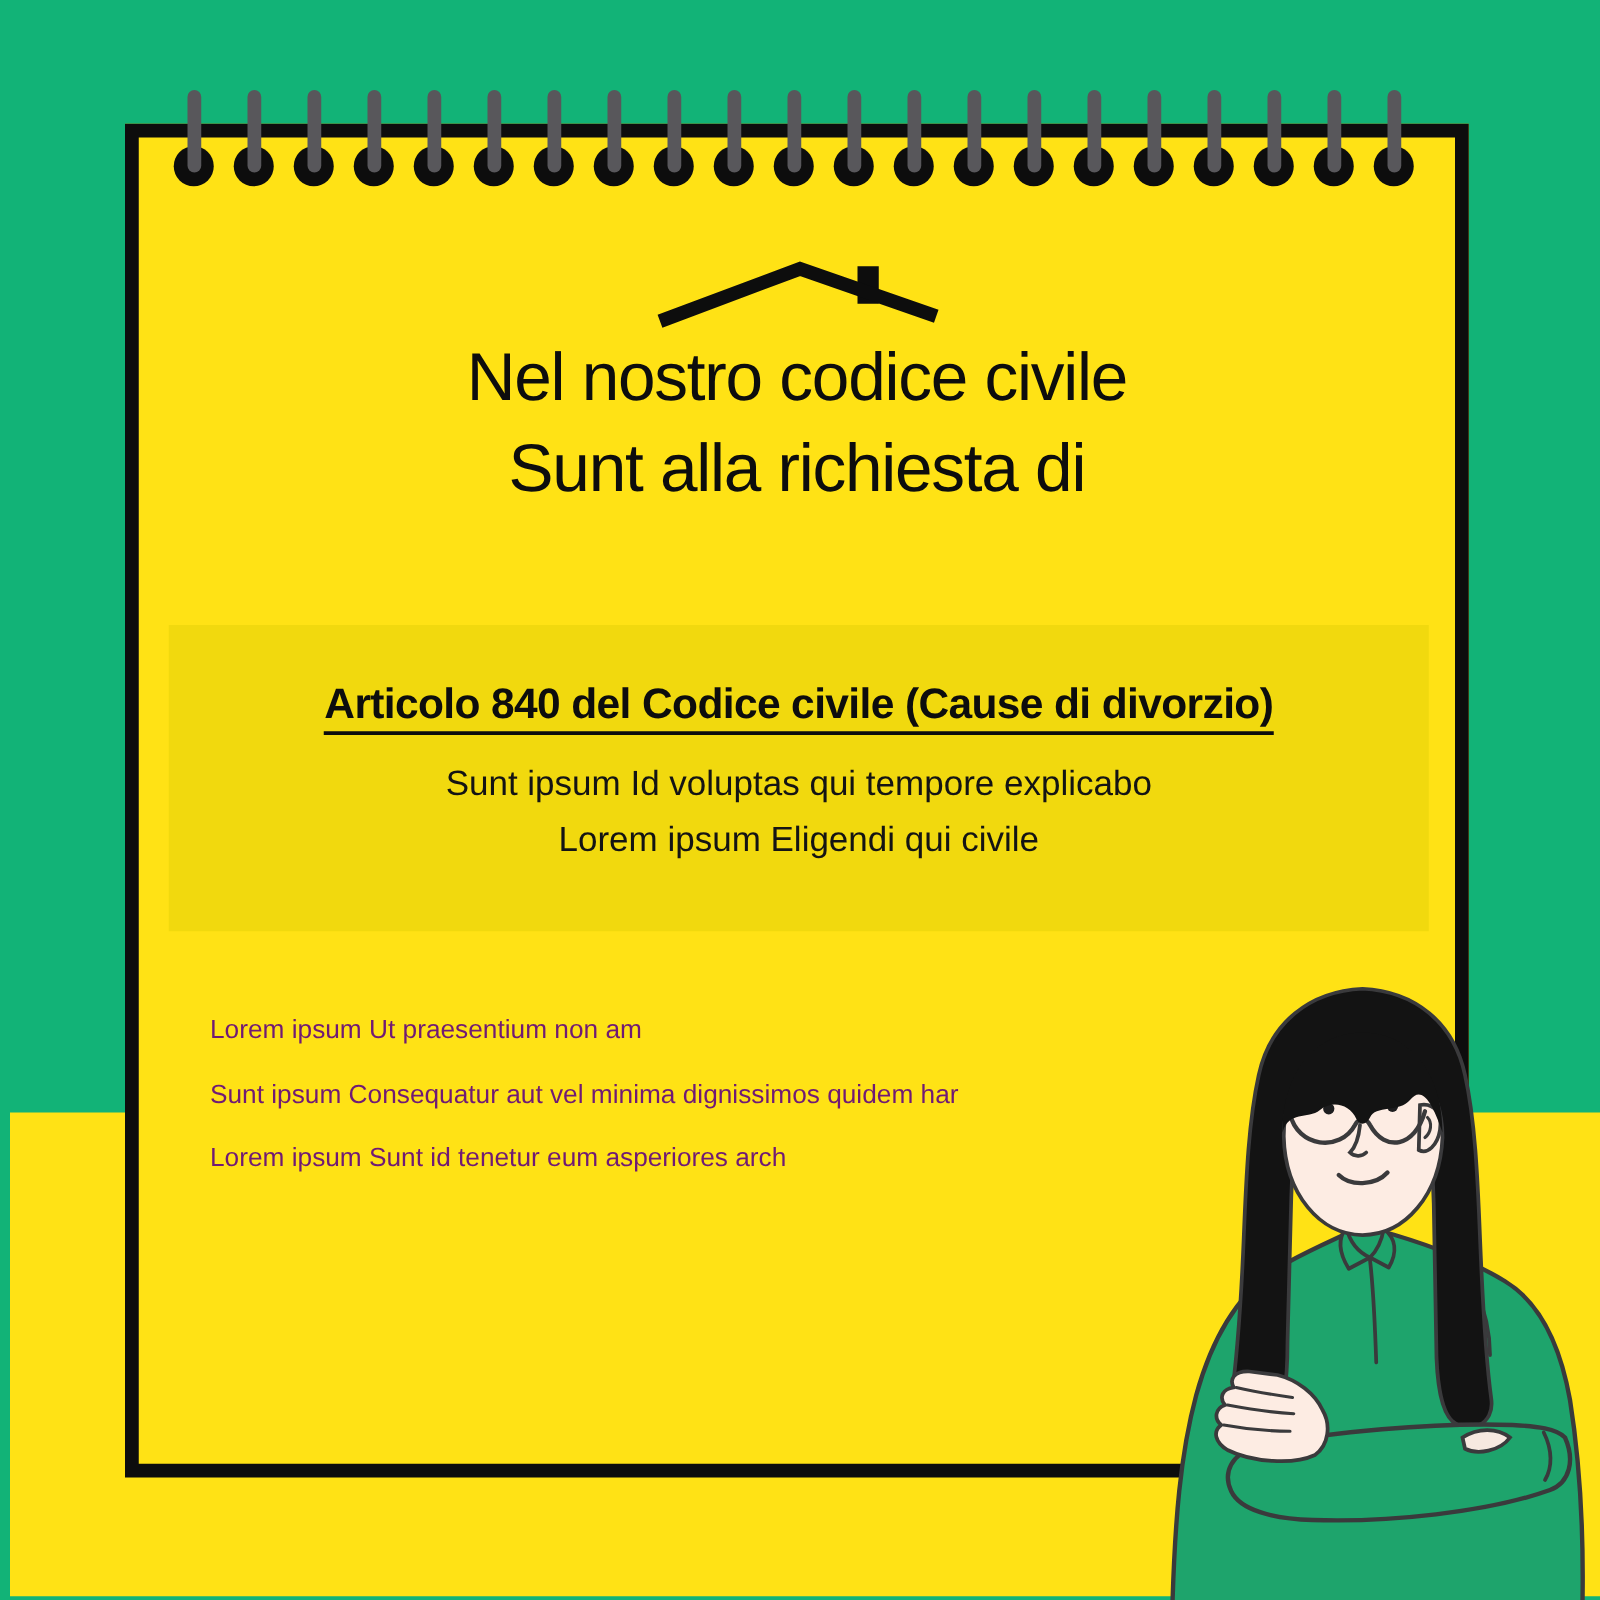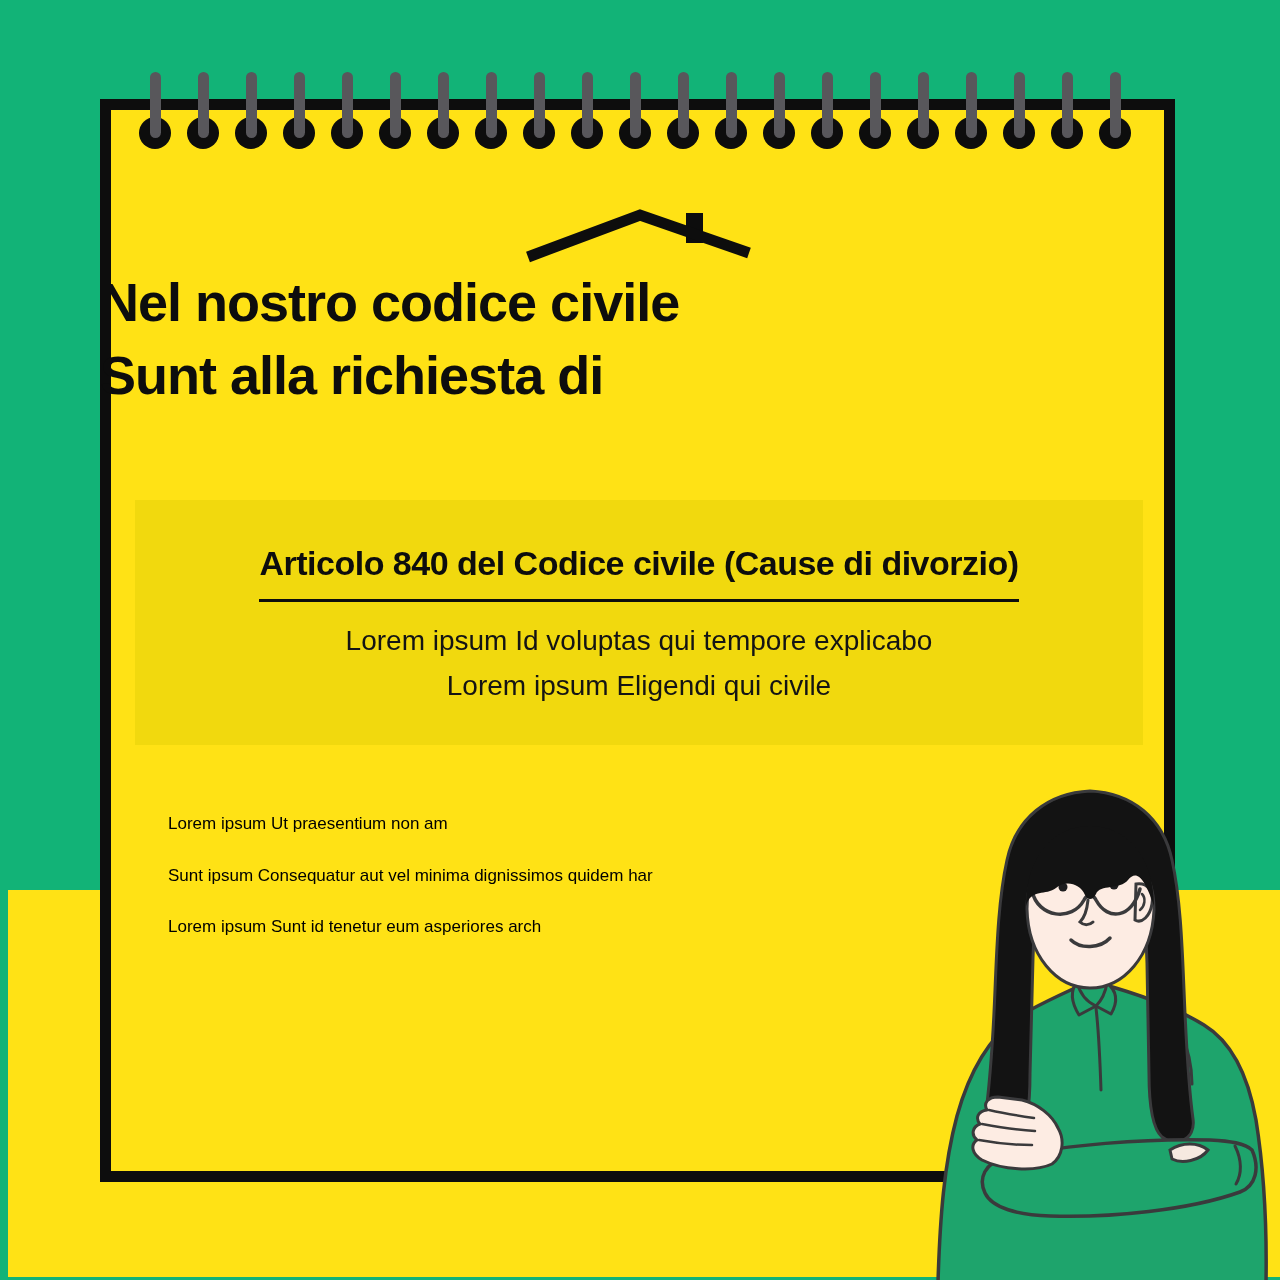--- a/index.html
+++ b/index.html
@@ -23,38 +23,38 @@
     position:absolute;top:117px;width:32px;height:32px;margin-left:-16px;
     background:#0d0d0d;border-radius:50%;
   }
   .pin .rod{
     position:absolute;top:72px;width:11px;height:66px;margin-left:-5px;
     background:#58575b;border-radius:6px;
   }
   .roof{position:absolute;left:520px;top:205px;z-index:2;}
   .title{
     position:absolute;left:100px;width:1075px;top:266px;z-index:2;
-    font-size:54px;line-height:73px;font-weight:700;
+    text-align:center;font-size:54px;line-height:73px;font-weight:400;
     letter-spacing:-1px;color:#0d0d0d;
   }
   .article-box{
     position:absolute;left:135px;top:500px;width:1008px;height:245px;
     background:#f1d90e;z-index:2;text-align:center;
   }
   .article-heading{
     display:inline-block;margin-top:44px;
     font-size:34px;font-weight:700;letter-spacing:-0.5px;
-    border-bottom:3px solid #0d0d0d;padding-bottom:16px;
+    border-bottom:3px solid #0d0d0d;padding-bottom:2px;
   }
   .article-lines{
     margin-top:16px;font-size:28px;line-height:45px;font-weight:400;color:#141414;
   }
   .list{
     position:absolute;left:168px;top:798px;width:830px;z-index:2;
-    font-size:17px;line-height:51.5px;color:#000000;
+    font-size:21px;line-height:51.5px;color:#701a75;
   }
   .woman{position:absolute;left:930px;top:788px;z-index:6;}
 </style>
 </head>
 <body>
 
 <div class="bg-bottom"></div>
 
 <div class="notepad"></div>
 
@@ -153,21 +153,21 @@
 <div class="title">
   <div>Nel nostro codice civile</div>
   <div>Sunt alla richiesta di</div>
 </div>
 
 <div class="article-box">
   <div>
     <span class="article-heading">Articolo 840 del Codice civile (Cause di divorzio)</span>
   </div>
   <div class="article-lines">
-    <div>Lorem ipsum Id voluptas qui tempore explicabo</div>
+    <div>Sunt ipsum Id voluptas qui tempore explicabo</div>
     <div>Lorem ipsum Eligendi qui civile</div>
   </div>
 </div>
 
 <div class="list">
   <div>Lorem ipsum Ut praesentium non am</div>
   <div>Sunt ipsum Consequatur aut vel minima dignissimos quidem har</div>
   <div>Lorem ipsum Sunt id tenetur eum asperiores arch</div>
 </div>
 

